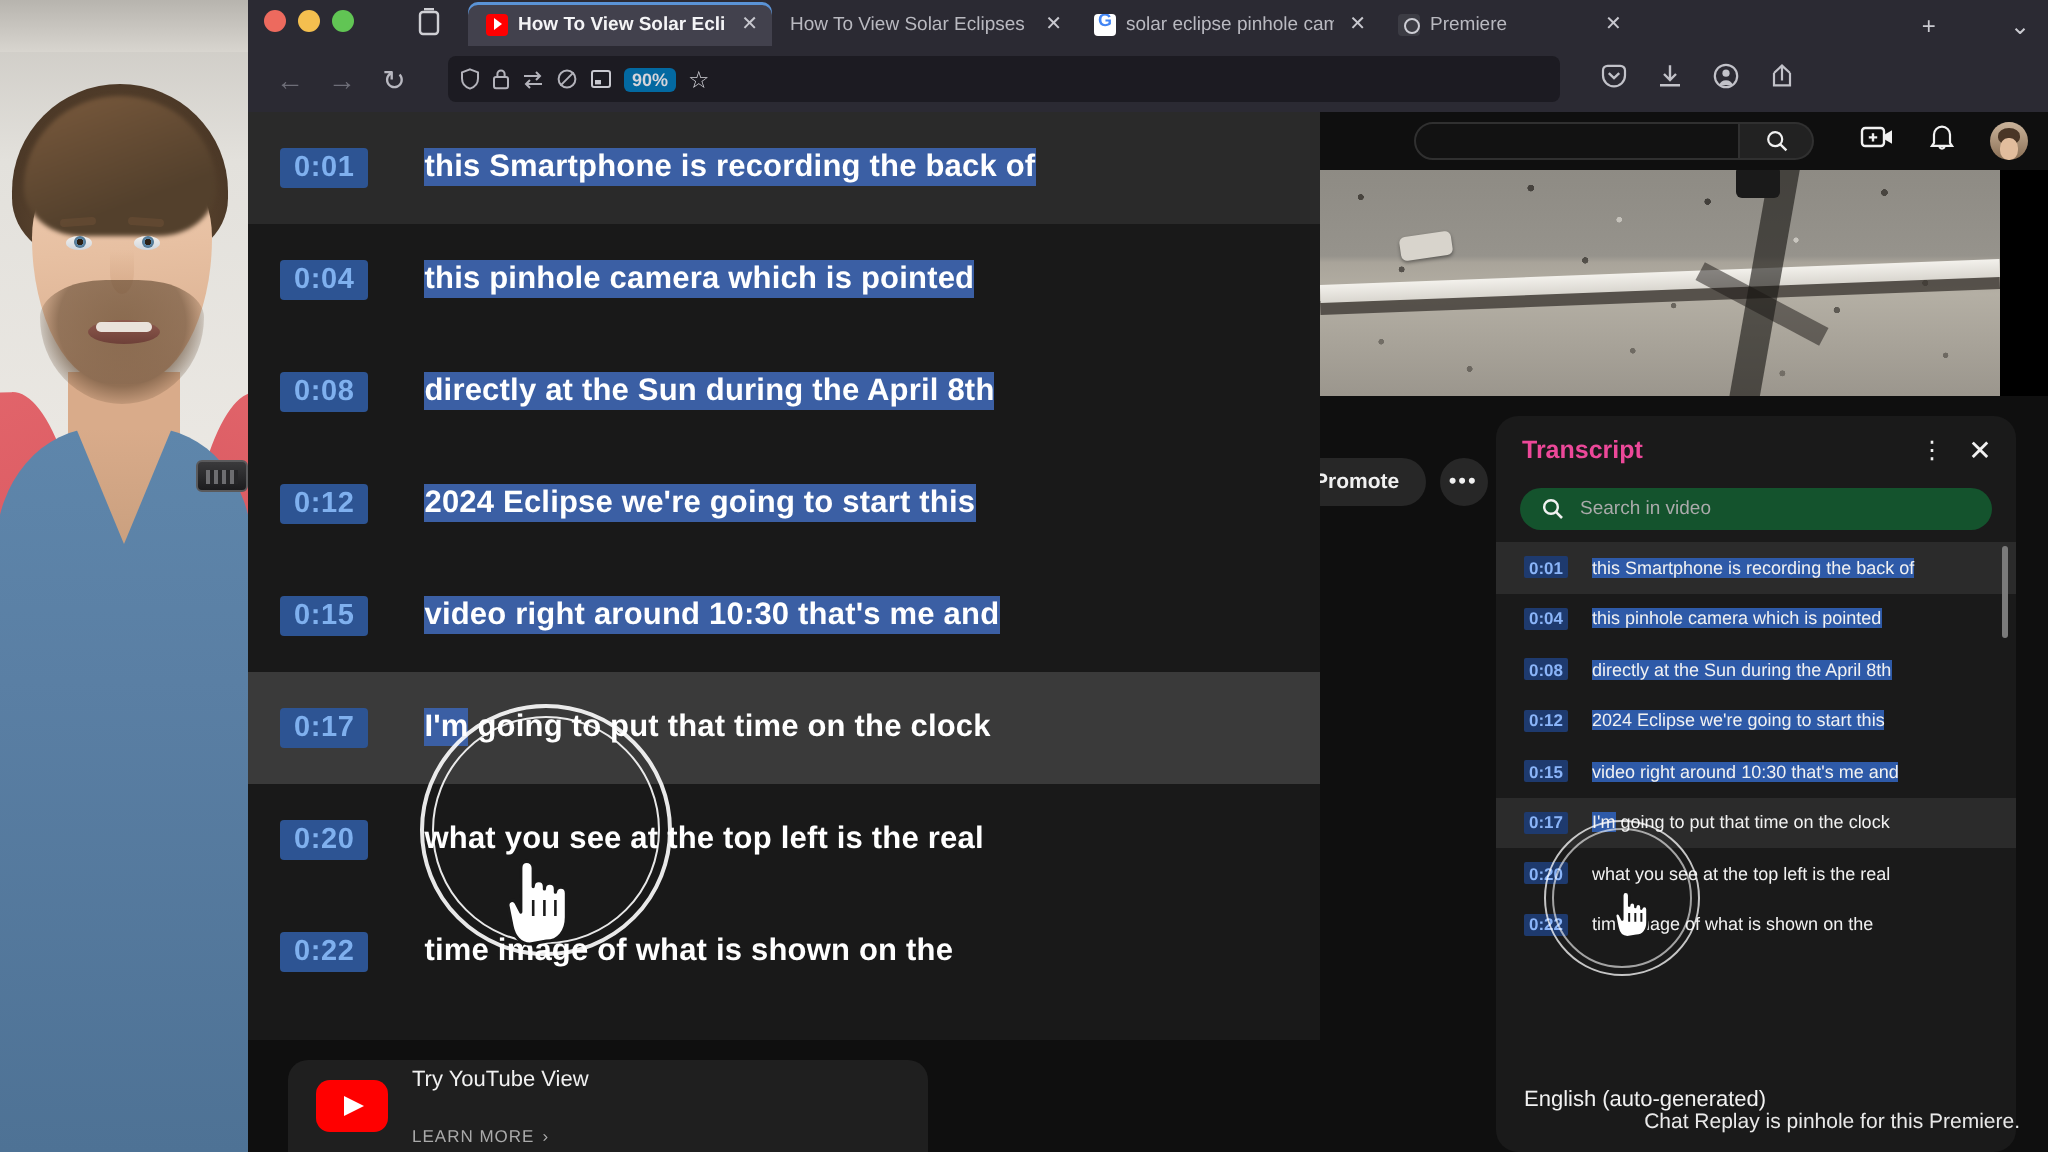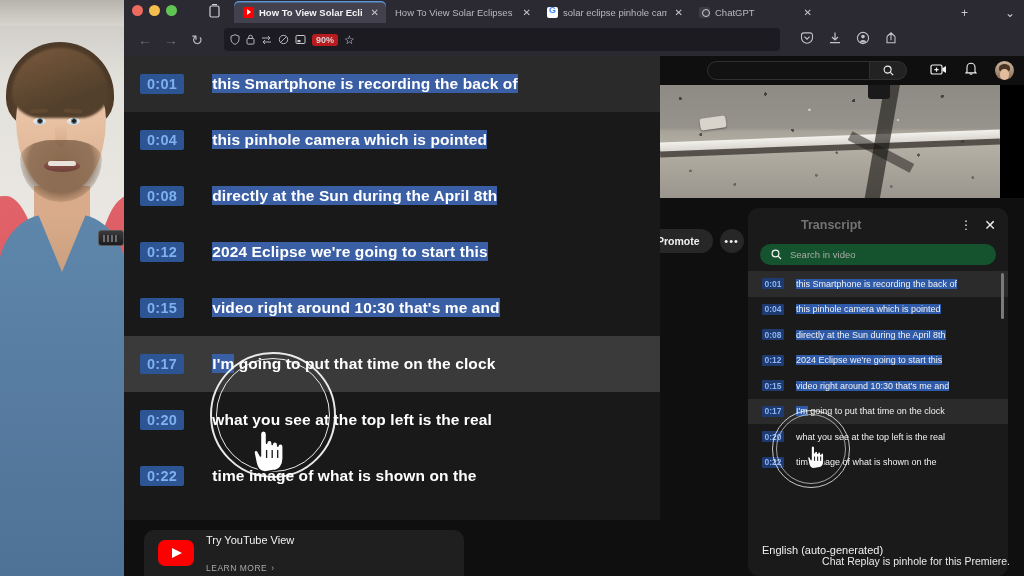--- a/index.html
+++ b/index.html
@@ -99,21 +99,21 @@
 
   .navbar { height:33px; background:#2b2a33; display:flex; align-items:center; padding:0 8px; gap:0; }
   .navbtn { width:26px; height:26px; display:flex; align-items:center; justify-content:center;
             color:#b8b8c0; font-size:14px; }
   .navbtn.dim { color:#6e6e78; }
   .urlbar { flex:1 1 auto; height:23px; margin:0 12px 0 14px; background:#1c1b22; border-radius:4px;
             display:flex; align-items:center; padding:0 6px; gap:6px; max-width:556px; }
   .urlbar .uicon { color:#b3b3bb; font-size:10px; display:flex; align-items:center; }
   .urltext { flex:1 1 auto; font-size:10.5px; color:#c9c9d0; white-space:nowrap; overflow:hidden; }
   .urltext b { color:#f2f2f5; font-weight:bold; }
-  .zoombadge { font-size:9px; color:#d4d4da; background:#b91c1c; border-radius:3px; padding:1px 4px; font-weight:bold;}
+  .zoombadge { font-size:9px; color:#d4d4da; background:#0369a1; border-radius:3px; padding:1px 4px; font-weight:bold;}
   .navright { display:flex; align-items:center; gap:14px; padding-left:8px; color:#c2c2c9; font-size:12px; }
 
   
   .ytpage { position:absolute; left:0; top:56px; width:900px; height:520px; background:#0f0f0f; overflow:hidden; }
   .ytheader { position:absolute; right:0; top:0; width:430px; height:29px; display:flex; align-items:center;
               justify-content:flex-end; gap:0; padding-right:10px; background:#0f0f0f; }
   .yt-search { display:flex; align-items:center; height:19px; width:200px; }
   .yt-search .inp { flex:1 1 auto; height:19px; background:#121212; border:1px solid #303030;
                     border-radius:11px 0 0 11px; }
   .yt-search .btn { width:37px; height:19px; background:#222222; border:1px solid #303030; border-left:none;
@@ -202,21 +202,21 @@
       border-top:5.5px solid transparent;border-bottom:5.5px solid transparent;}
   .kidstitle { font-size:11px; color:#f1f1f1; }
   .kidslearn { font-size:8.5px; color:#aaa; letter-spacing:.5px; margin-top:17px; display:flex; gap:4px; align-items:center;}
 
   .chatreplay { position:absolute; right:14px; bottom:9px; font-size:10.5px; color:#e9e9e9; }
 
   
   .tpanel { position:absolute; left:624px; top:152px; width:260px; height:368px;
             background:#1a1a1a; border-radius:11px; overflow:hidden; }
   .tp-head { height:34px; display:flex; align-items:center; padding:0 10px 0 13px; gap:8px; }
-  .tp-title { font-size:12.5px; color:#737373; font-weight:bold; flex:1 1 auto;margin-left:40px; }
+  .tp-title { font-size:12.5px; color:#ec4899; font-weight:bold; flex:1 1 auto; }
   .tp-ico { color:#f1f1f1; font-size:12px; width:16px; text-align:center; }
   .tp-search { margin:2px 12px 6px 12px; height:21px; background:#14532d; border-radius:11px;
                display:flex; align-items:center; gap:8px; padding:0 11px; }
   .tp-search .ph { font-size:9.5px; color:#aaaaaa; }
   .tp-list { position:relative; height:262px; overflow:hidden; }
   .tp-row { display:flex; align-items:center; height:25.5px; padding-left:14px; gap:12px; }
   .tp-row.hl { background:#2b2b2b; }
   .tp-time { font-size:8.5px; color:#8ab4f8; background:#1e3a6e; padding:0.5px 2.5px; border-radius:1px;
              font-weight:bold; min-width:21px; text-align:center; }
   .tp-txt { font-size:9px; color:#f1f1f1; white-space:nowrap; }
@@ -271,21 +271,21 @@
           <span class="ttl">How To View Solar Eclipses with a P</span>
           <span class="tclose">✕</span>
         </div>
         <div class="tab">
           <span class="fav fav-g"></span>
           <span class="ttl">solar eclipse pinhole camera - G</span>
           <span class="tclose">✕</span>
         </div>
         <div class="tab">
           <span class="fav fav-c"></span>
-          <span class="ttl">ChatGPT</span>
+          <span class="ttl">Premiere</span>
           <span class="tclose" style="margin-left:44px">✕</span>
         </div>
         <div class="tabstrip-right">
           <span>+</span>
           <span style="padding-left:24px">⌄</span>
         </div>
       </div>
     </div>
 
     <div class="navbar">

